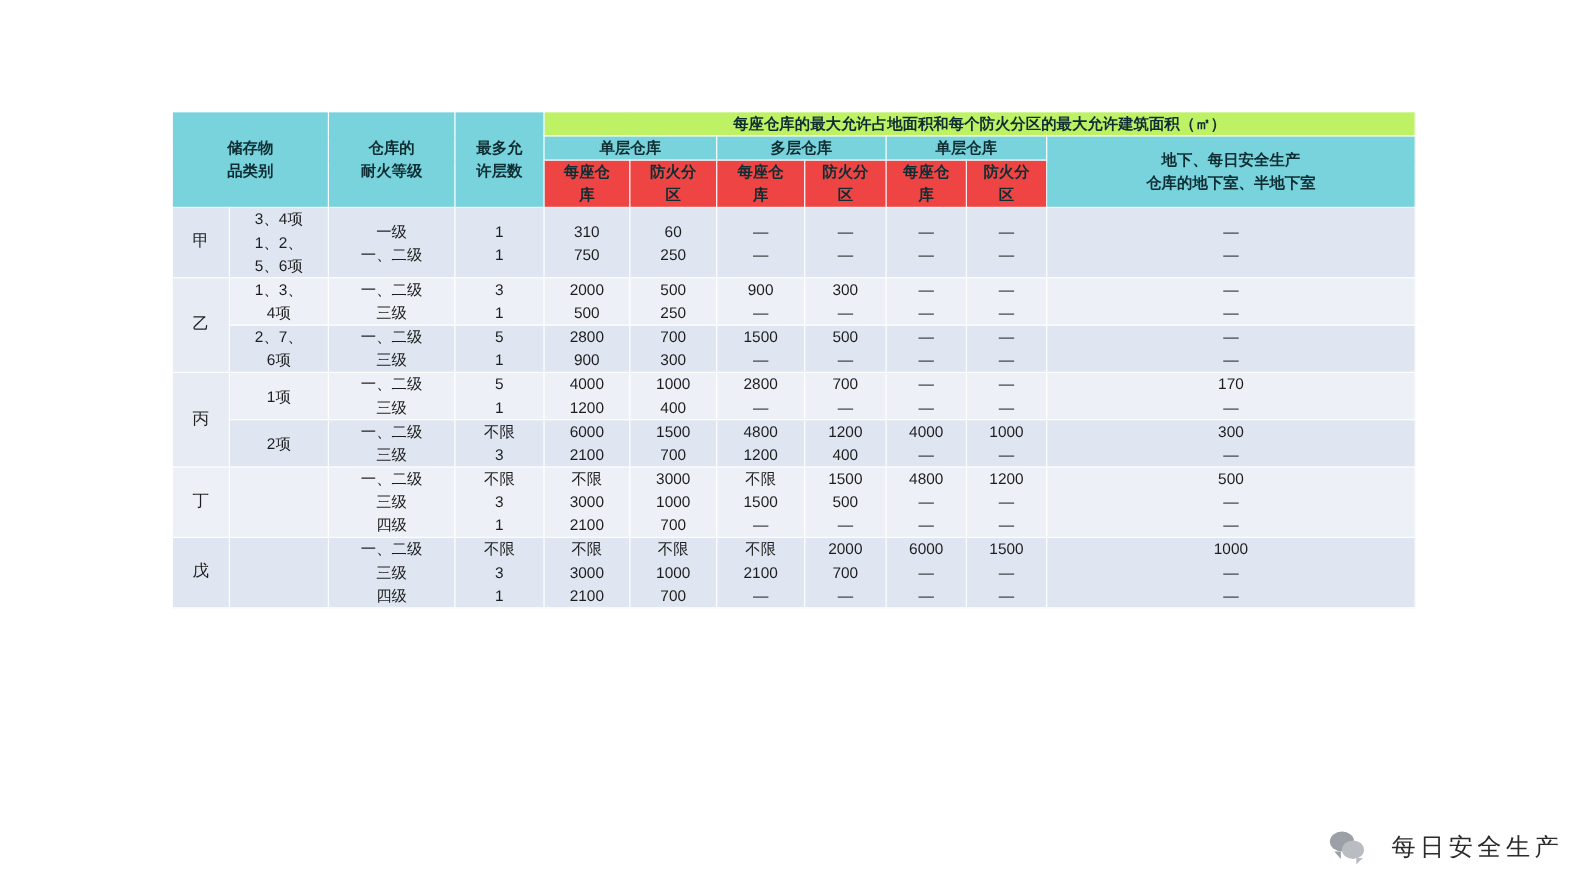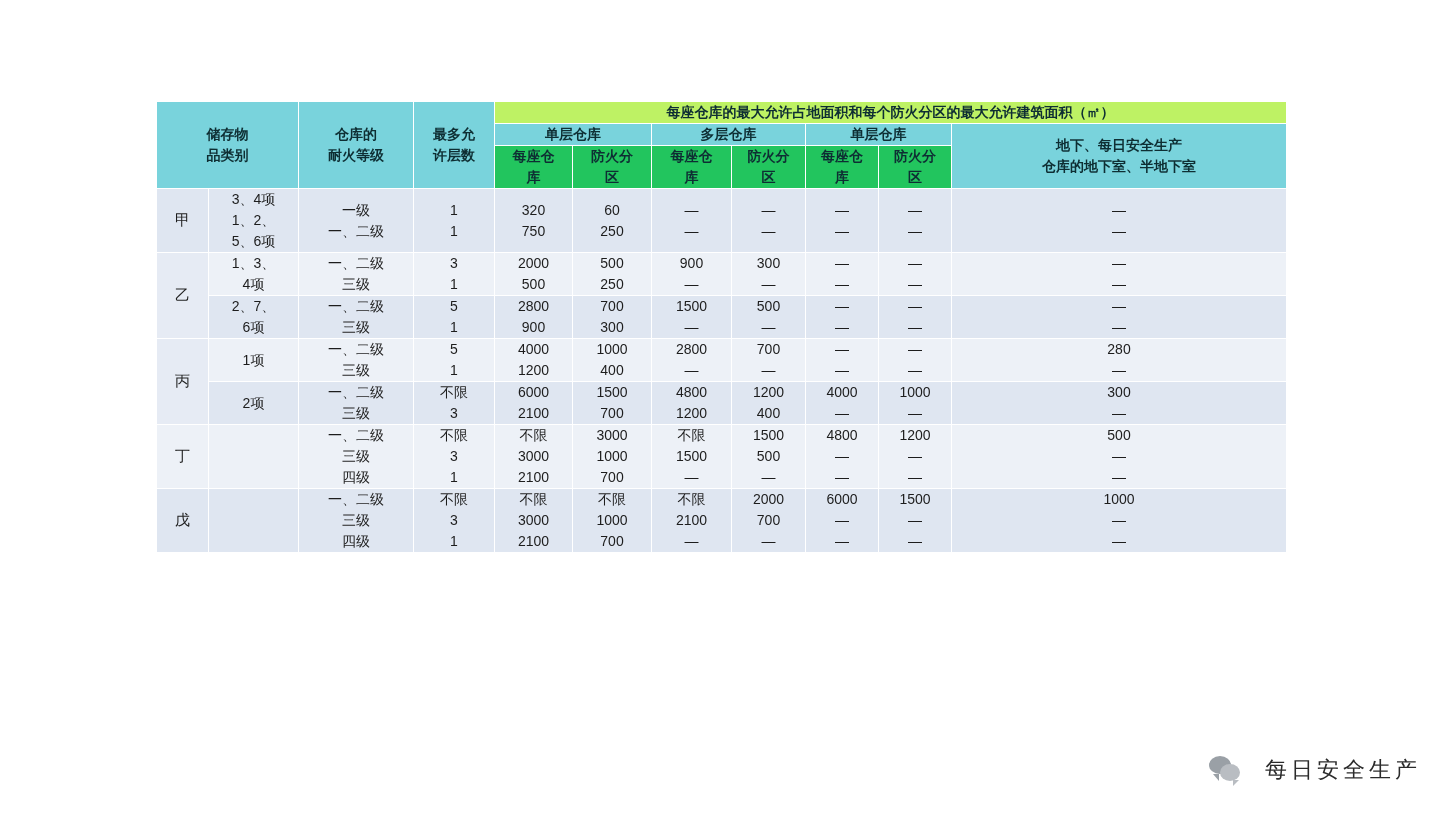--- a/index.html
+++ b/index.html
@@ -85,21 +85,21 @@
     font-weight: bold;
     font-size: 14px;
   }
   .hdr-top {
     background: #bef264;
   }
   .hdr-mid {
     background: #79d3dc;
   }
   .hdr-sub {
-    background: #22c55e;
+    background: #ef4444;
   }
   .rowA { background: #dfe6f1; }
   .rowB { background: #edf1f7; }
   .cat  { background: #dfe6f1; font-size: 15px; }
   .cell-lines {
     display: flex;
     flex-direction: column;
     justify-content: center;
     height: 100%;
   }
@@ -243,21 +243,21 @@
               </div>
             </td>
             <td class="rowA pad">
               <div class="cell-lines">
                 <span>1</span>
                 <span>1</span>
               </div>
             </td>
             <td class="rowA pad">
               <div class="cell-lines">
-                <span>320</span>
+                <span>310</span>
                 <span>750</span>
               </div>
             </td>
             <td class="rowA pad">
               <div class="cell-lines">
                 <span>60</span>
                 <span>250</span>
               </div>
             </td>
             <td class="rowA pad">
@@ -466,21 +466,21 @@
               </div>
             </td>
             <td class="rowB pad">
               <div class="cell-lines">
                 <span>—</span>
                 <span>—</span>
               </div>
             </td>
             <td class="rowB pad">
               <div class="cell-lines">
-                <span>280</span>
+                <span>170</span>
                 <span>—</span>
               </div>
             </td>
           </tr>
           <tr>
             <td class="rowA pad">
               <div class="cell-lines">
                 <span>2项</span>
               </div>
             </td>

